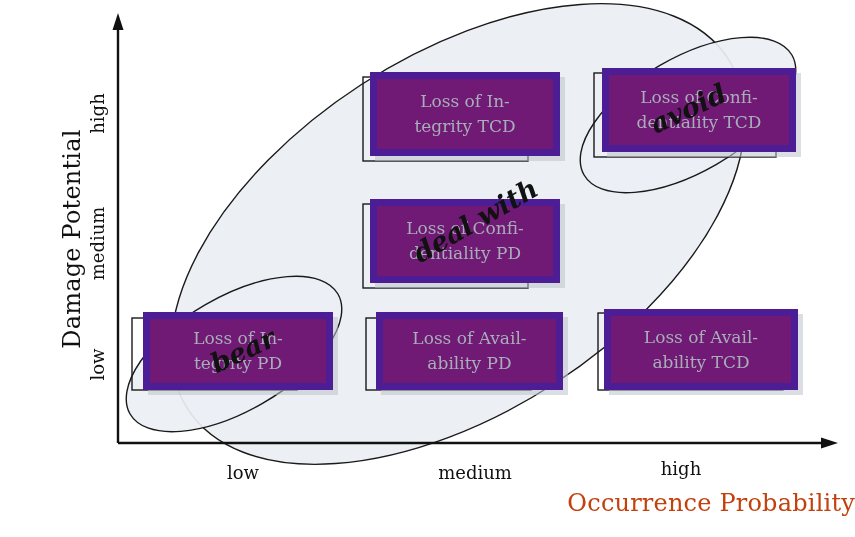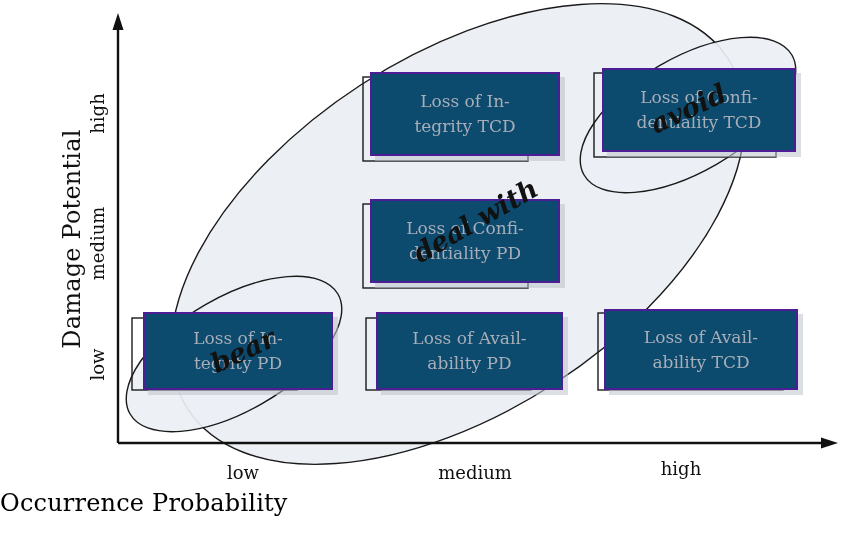--- a/index.html
+++ b/index.html
@@ -21,24 +21,24 @@
     top: 0;
     width: 855px;
     height: 537px;
   }
   
   .axis-title-x {
     position: absolute;
     left: 0;
     top: 489px;
     width: 855px;
-    text-align: left;
+    text-align: right;
     font-family: "DejaVu Serif", serif;
     font-size: 24px;
-    color: #000000;
+    color: #c2410c;
     letter-spacing: 0.2px;
   }
   .axis-title-y {
     position: absolute;
     left: -118px;
     top: 225px;
     width: 380px;
     text-align: center;
     transform: rotate(-90deg);
     transform-origin: 50% 50%;
@@ -63,22 +63,22 @@
     color: #111111;
     white-space: nowrap;
     transform: rotate(-90deg);
     transform-origin: 50% 50%;
     text-align: center;
   }
   
   .cell {
     position: absolute;
     box-sizing: border-box;
-    background: #0c4a6e;
-    border: 2px solid #4c1d95;
+    background: #701a75;
+    border: 7px solid #4c1d95;
     box-shadow: 5px 5px 0 0 rgba(190,195,203,0.55);
     display: flex;
     align-items: center;
     justify-content: center;
   }
   .cell-label {
     font-family: "DejaVu Serif", serif;
     font-size: 17px;
     line-height: 1.45;
     color: #a8aeb8;

